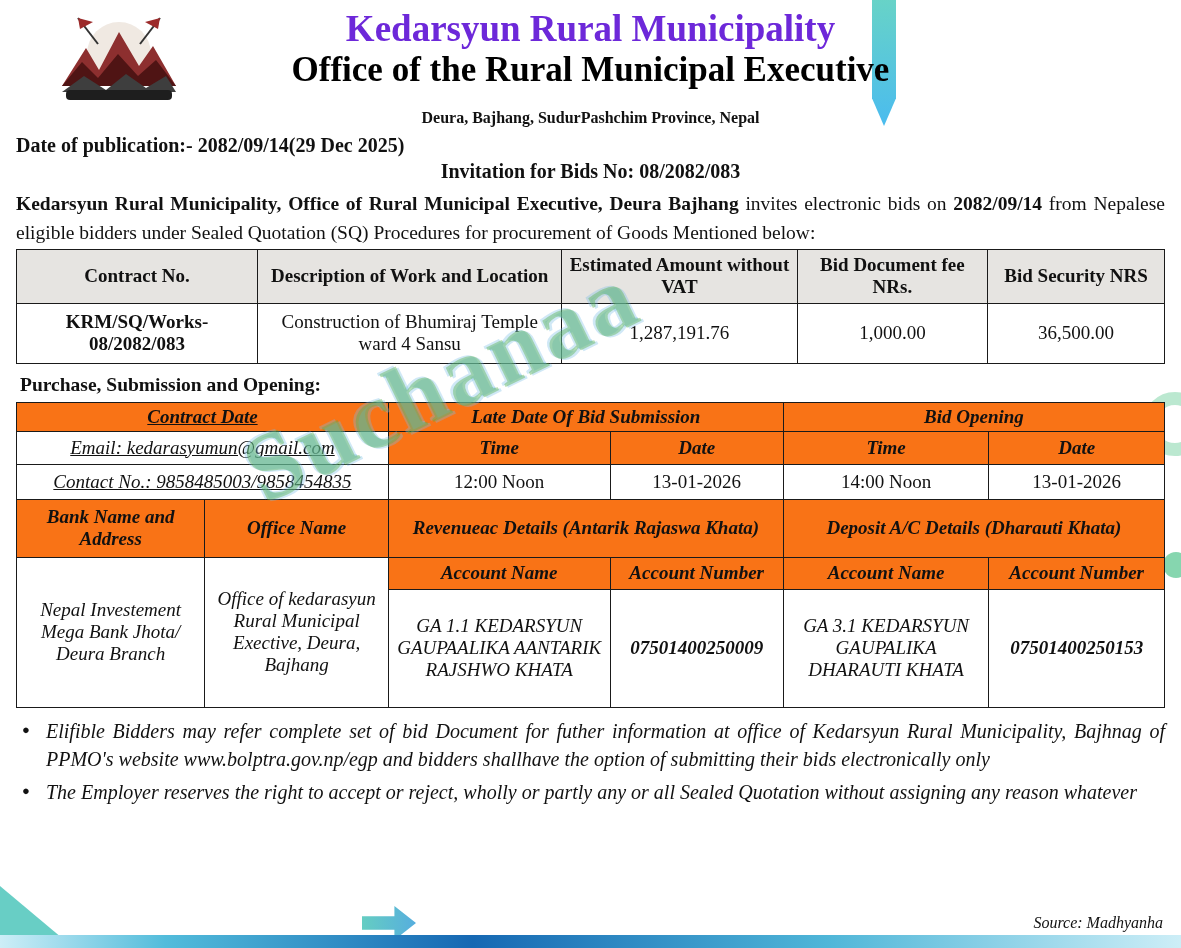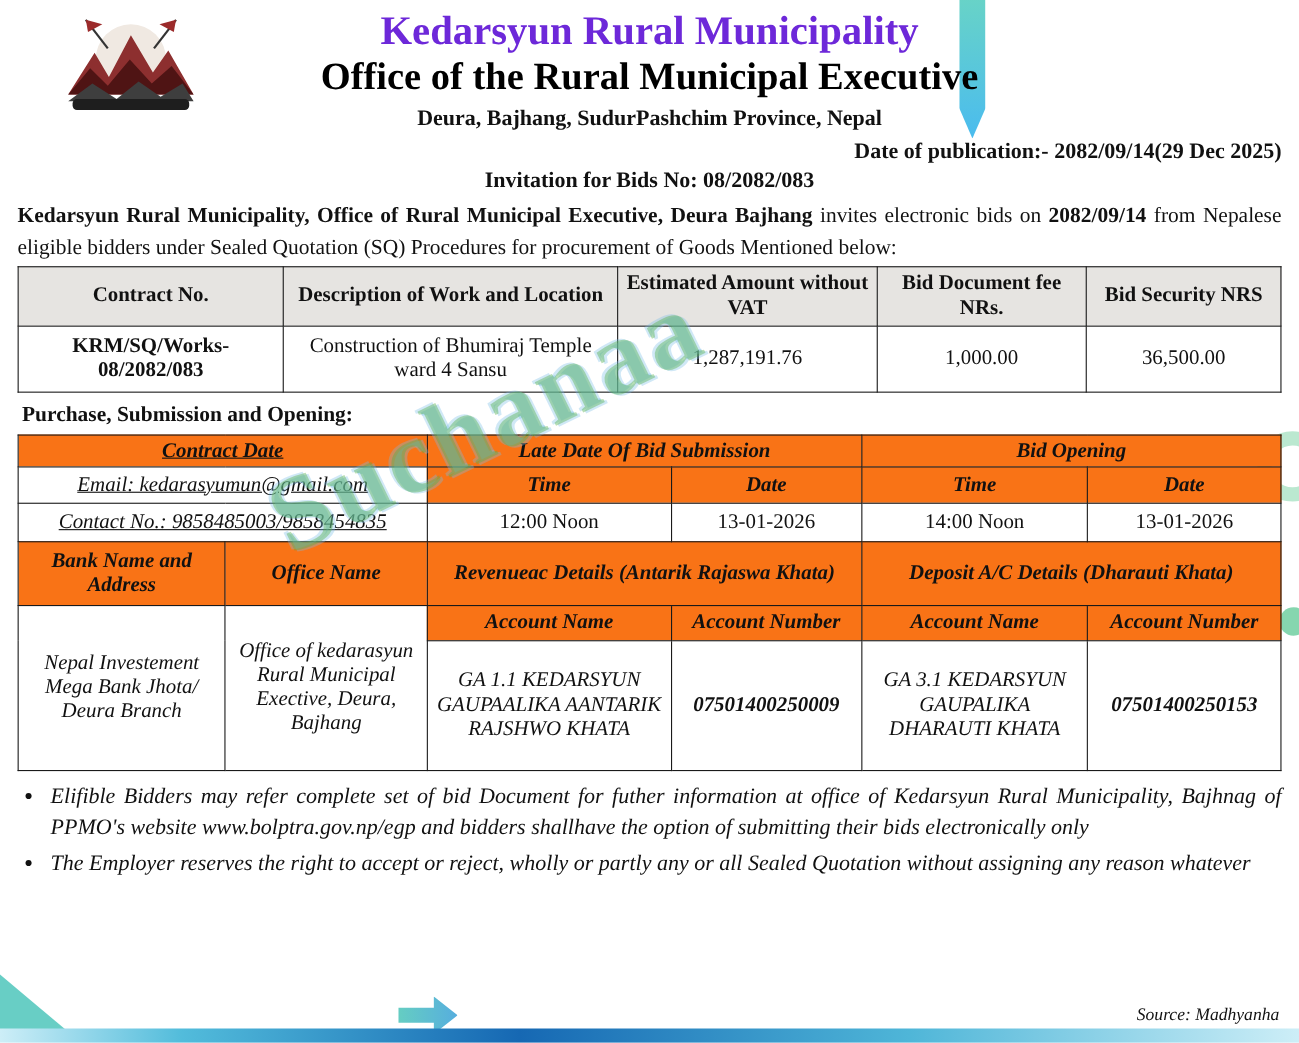--- a/index.html
+++ b/index.html
@@ -8,27 +8,27 @@
     position:relative; background:#ffffff; overflow:hidden;
     font-family:"Liberation Serif", serif; color:#111;
   }
   .content { position:absolute; left:16px; right:16px; top:4px; z-index:2; }
 
   
   .doc-header { position:relative; text-align:center; padding-top:4px; }
   .logo { position:absolute; left:38px; top:8px; width:130px; height:100px; }
   .muni  { font-size:37px; font-weight:bold; color:#6d28d9; line-height:1.15; }
   .office{ font-size:35px; font-weight:bold; color:#000; line-height:1.1; }
-  .addr  { font-size:20px; font-weight:bold; margin-top:8px; }
+  .addr  { font-size:16px; font-weight:bold; margin-top:20px; }
 
   
   .banner { background:#0b0b0b; color:#fff; text-align:center; font-size:25px;
             font-weight:bold; padding:5px 0 6px; margin-top:9px; letter-spacing:.5px; }
 
-  .publine { text-align:right; font-weight:bold; font-size:20px; margin-top:7px; }
+  .publine { text-align:left; font-weight:bold; font-size:20px; margin-top:7px; }
   .bidline { text-align:center; font-weight:bold; font-size:20px; margin-top:3px; }
 
   .intro { font-size:19.5px; margin-top:6px; text-align:justify; line-height:1.5; }
 
   
   table { border-collapse:collapse; width:100%; table-layout:fixed; }
   td, th { border:1.6px solid #1a1a1a; vertical-align:middle; text-align:center;
            font-size:19px; padding:3px 5px; word-wrap:break-word; }
   .works-table { margin-top:1px; }
   .works-table th { background:#e6e4e1; font-weight:bold; height:54px; }

